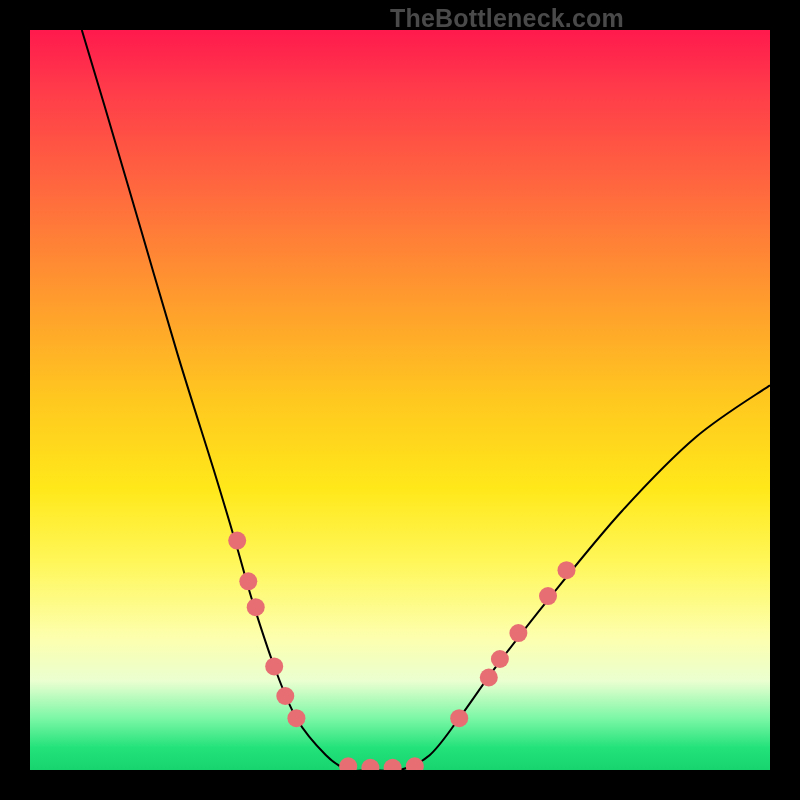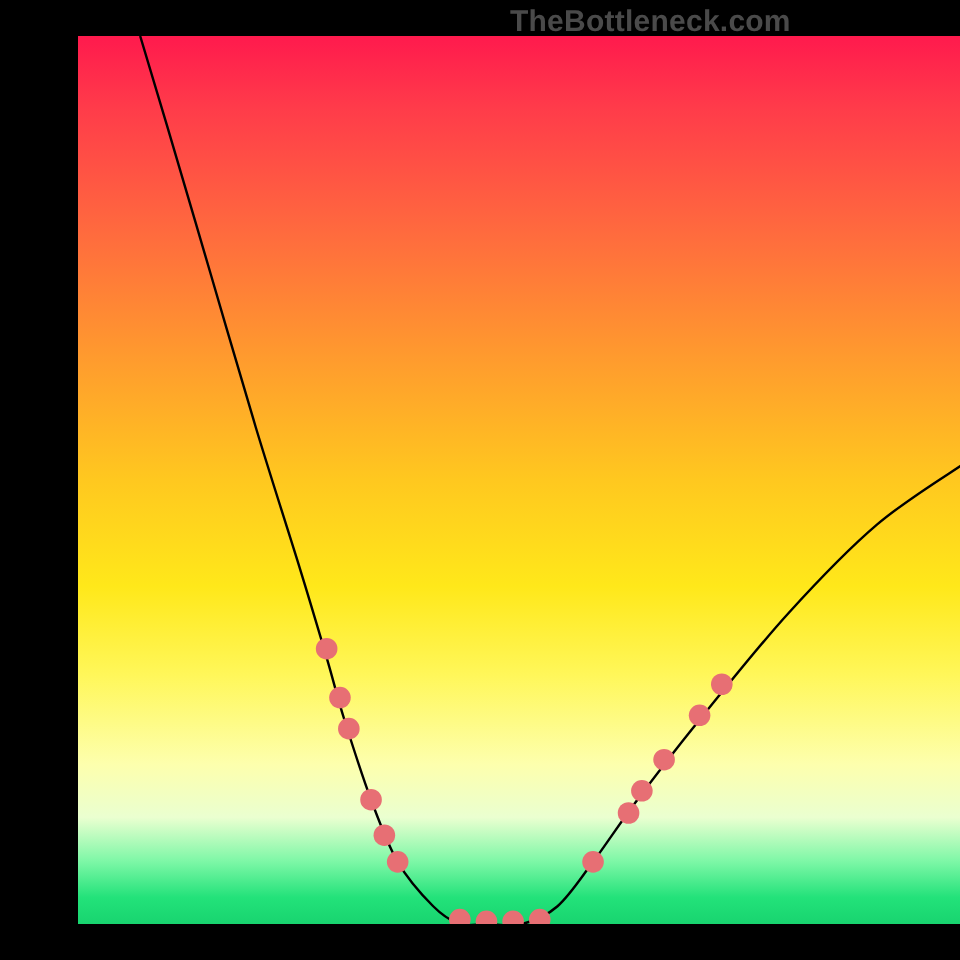--- a/index.html
+++ b/index.html
@@ -11,21 +11,20 @@
     overflow: hidden;
     font-family: Arial, Helvetica, sans-serif;
   }
   .frame {
     position: absolute;
     top: 0;
     left: 0;
     width: 636px;
     height: 800px;
     background: #000;
-    margin-left: 35px;
   }
   .plot-area {
     position: absolute;
     top: 30px;
     left: 30px;
     width: 740px;
     height: 740px;
     background: linear-gradient(to bottom,
       #ff1a4d 0%,
       #ff3b4a 8%,

